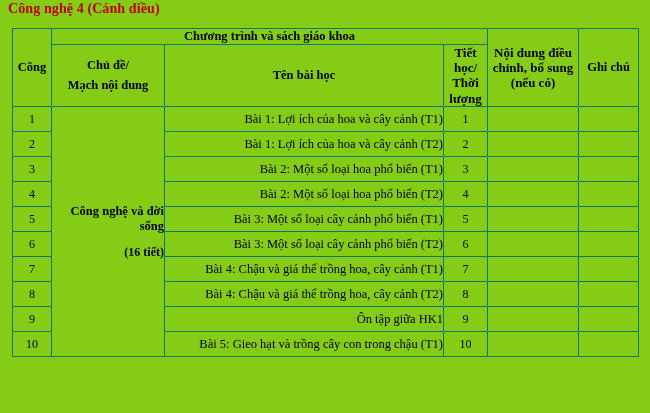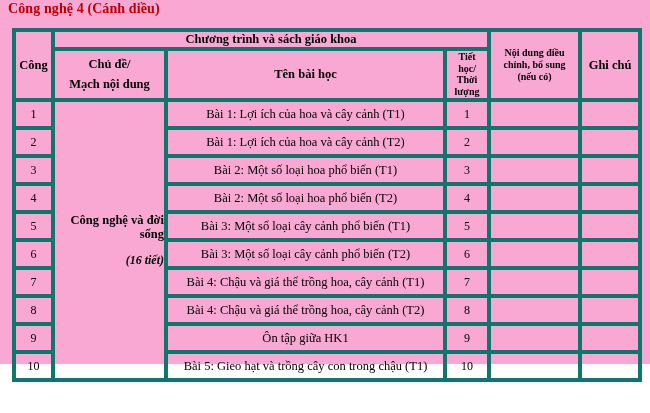--- a/index.html
+++ b/index.html
@@ -10,22 +10,22 @@
     width: 650px;
     height: 413px;
     background: #ffffff;
     font-family: "Liberation Serif", "DejaVu Serif", serif;
     color: #000000;
     overflow: hidden;
   }
   .page {
     position: relative;
     width: 650px;
-    height: 364px;
-    background: #f9a8d4;
+    height: 413px;
+    background: #84cc16;
   }
   .doc-title {
     position: absolute;
     left: 8px;
     top: 1px;
     font-size: 14px;
     font-weight: bold;
     color: #c00000;
     letter-spacing: 0.1px;
     white-space: nowrap;
@@ -33,44 +33,44 @@
   table.plan {
     position: absolute;
     left: 12px;
     top: 28px;
     width: 626px;
     border-collapse: collapse;
     table-layout: fixed;
     font-size: 12px;
   }
   table.plan td {
-    border: 4px solid #0f766e;
+    border: 1px solid #0f766e;
     padding: 0;
     vertical-align: middle;
     line-height: 1.18;
   }
   .th {
     text-align: center;
     font-weight: bold;
     font-size: 12.5px;
     padding: 3px 2px;
   }
   .th-small {
     text-align: center;
     font-weight: bold;
-    font-size: 10px;
+    font-size: 13px;
     padding: 2px 1px;
   }
   .cell-week {
     text-align: center;
     font-size: 12px;
     height: 24px;
   }
   .cell-lesson {
-    text-align: center;
+    text-align: right;
     font-size: 12.5px;
     padding: 2px 2px 2px 5px;
     height: 24px;
   }
   .cell-period {
     text-align: center;
     font-size: 12px;
     height: 24px;
   }
   .cell-empty {
@@ -80,21 +80,20 @@
     text-align: right;
     font-weight: bold;
     font-size: 12.5px;
     padding: 2px 4px;
   }
   .topic-main {
     display: block;
   }
   .topic-sub {
     display: block;
-    font-style: italic;
     font-weight: bold;
     font-size: 12px;
     margin-top: 11px;
   }
   .hdr-line {
     display: block;
   }
   .hdr-gap {
     display: block;
     height: 6px;

